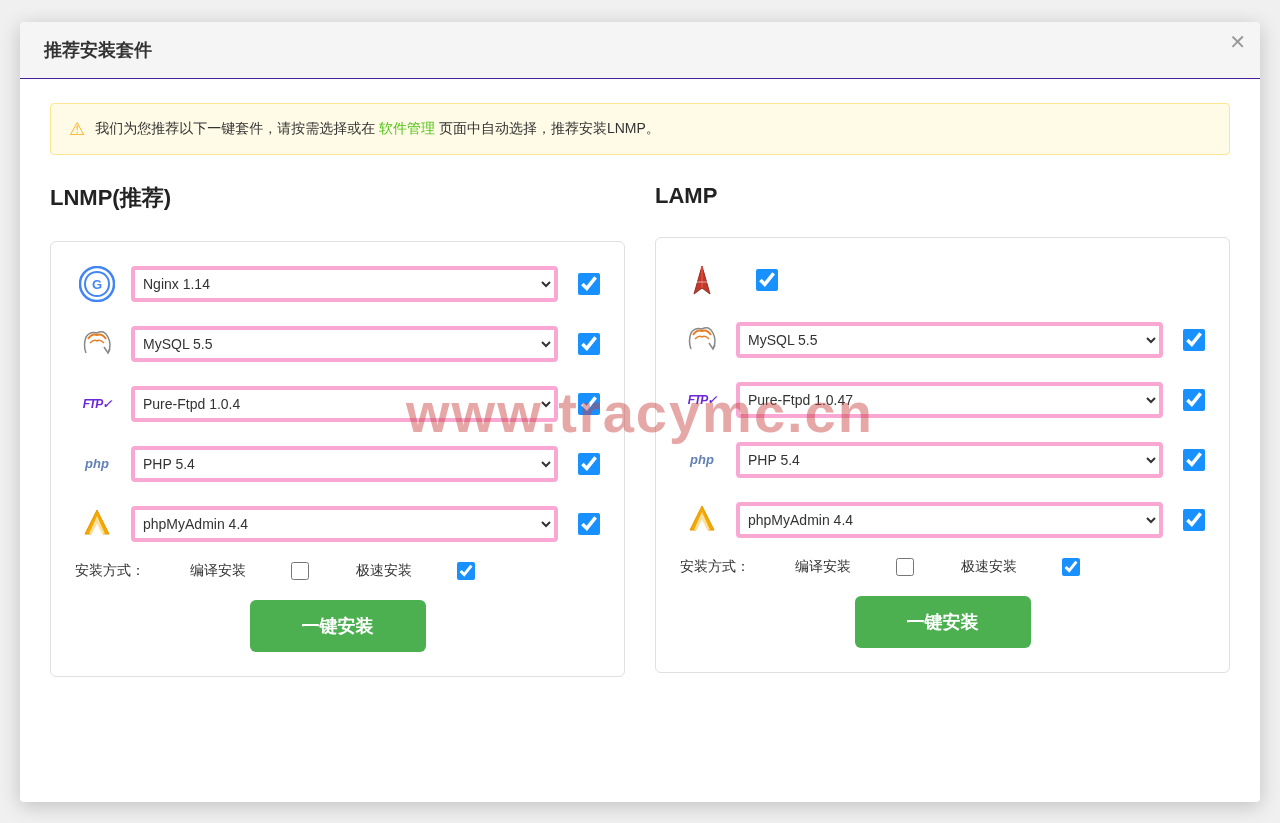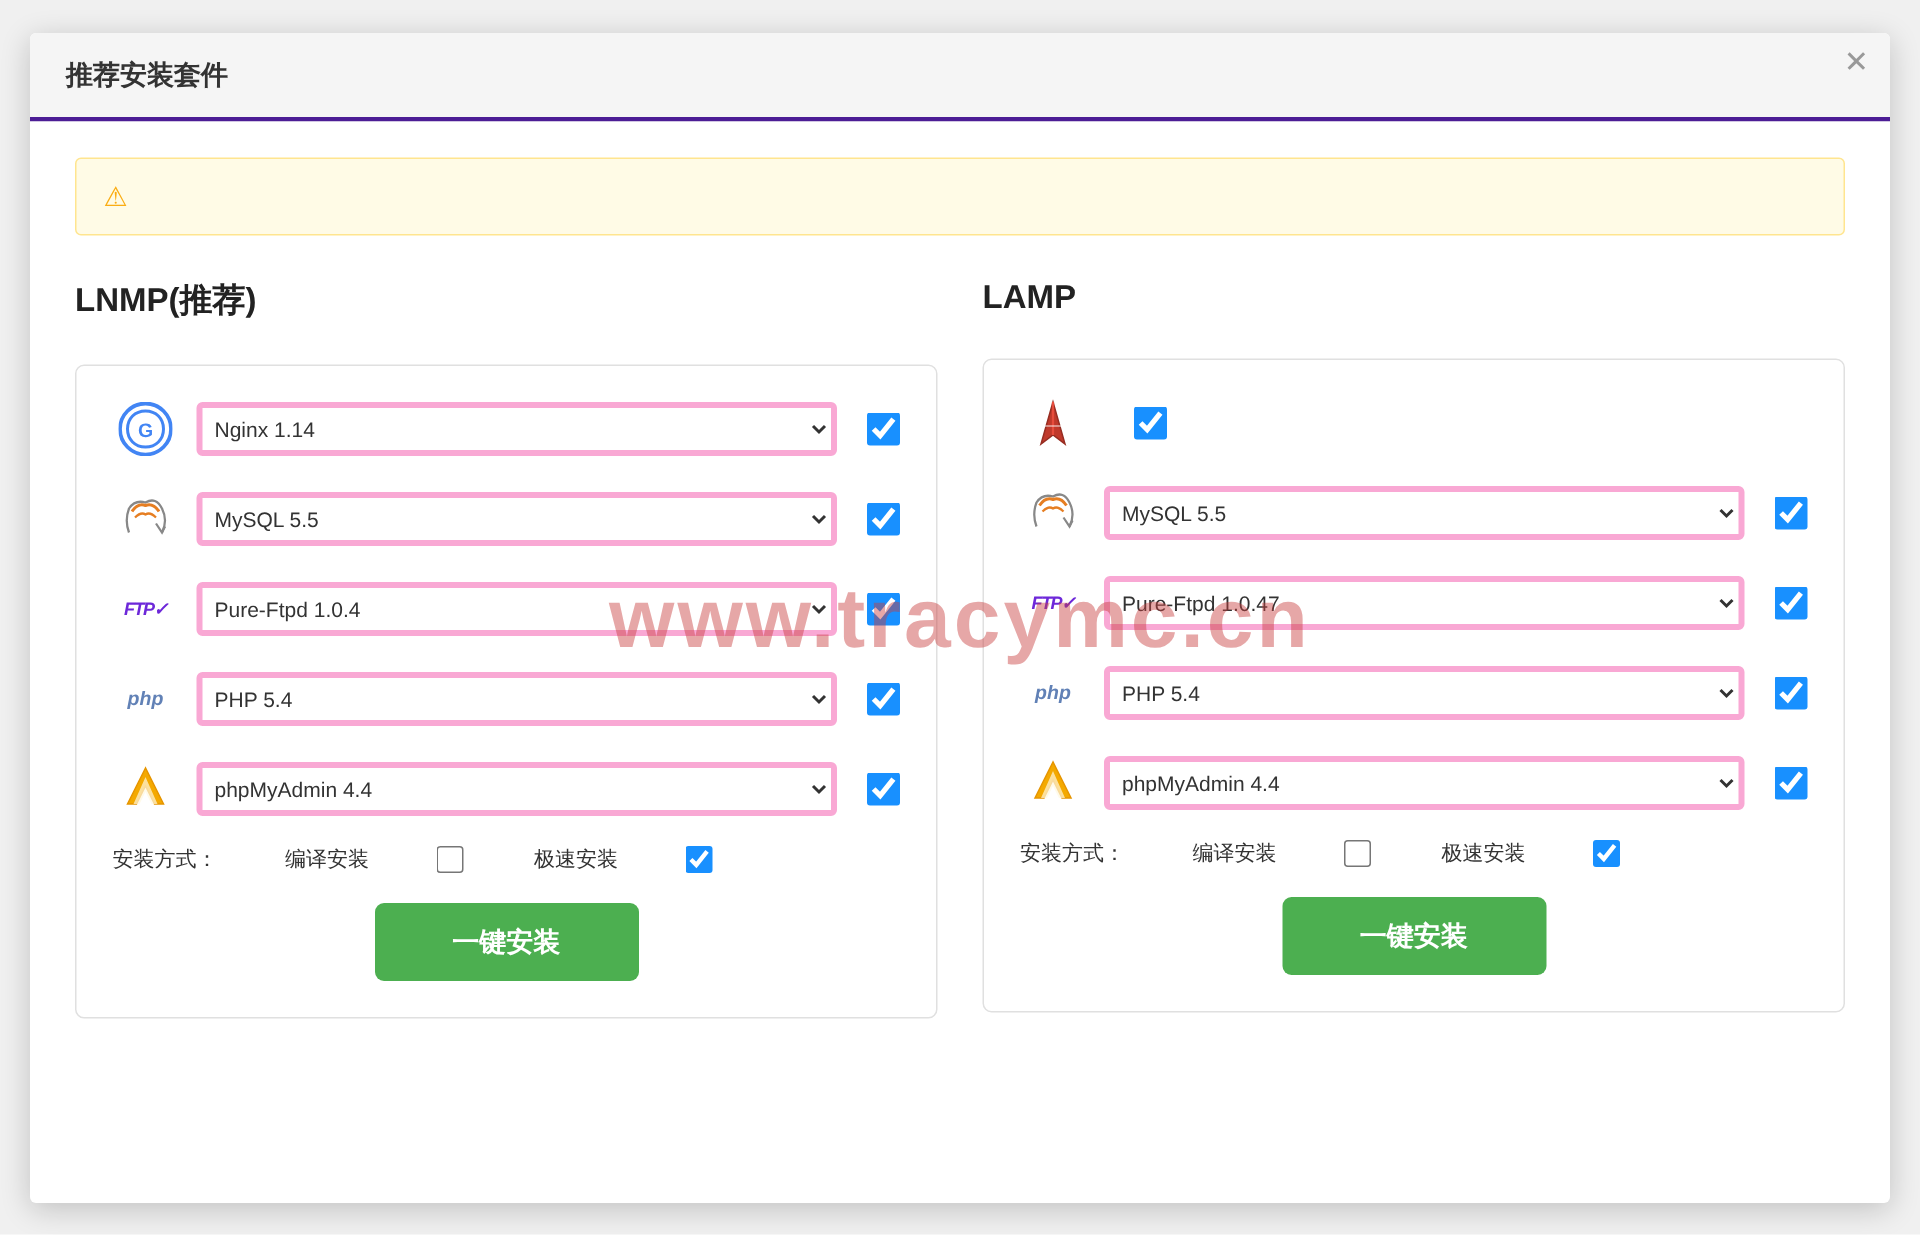--- a/index.html
+++ b/index.html
@@ -15,21 +15,21 @@
       background: #fff;
       width: 1240px;
       min-height: 780px;
       border-radius: 4px;
       box-shadow: 0 4px 20px rgba(0,0,0,0.2);
       position: relative;
       padding: 0;
     }
     .modal-header {
       background: #f5f5f5;
-      border-bottom: 3px solid #4c1d95;
+      border-bottom: 1px solid #4c1d95;
       padding: 16px 24px;
       font-size: 18px;
       font-weight: bold;
       color: #333;
       border-radius: 4px 4px 0 0;
     }
     .close-btn {
       position: absolute;
       top: 10px;
       right: 14px;
@@ -205,20 +205,23 @@
 
 <div class="modal">
   <div class="modal-header">
     <span>推荐安装套件</span>
     <button class="close-btn">✕</button>
   </div>
 
   <div class="modal-body">
     <div class="notice-box">
       <span class="notice-icon">⚠</span>
+      <span>
+        <span>我们为您推荐以下一键套件，请按需选择或在 </span><a class="notice-link">软件管理</a><span> 页面中自动选择，推荐安装LNMP。</span>
+      </span>
     </div>
 
     <div class="panels">
 
       <div class="panel">
         <div class="panel-title">LNMP(推荐)</div>
         <div class="panel-box">
 
           <div class="pkg-row">
             <div class="pkg-icon">

